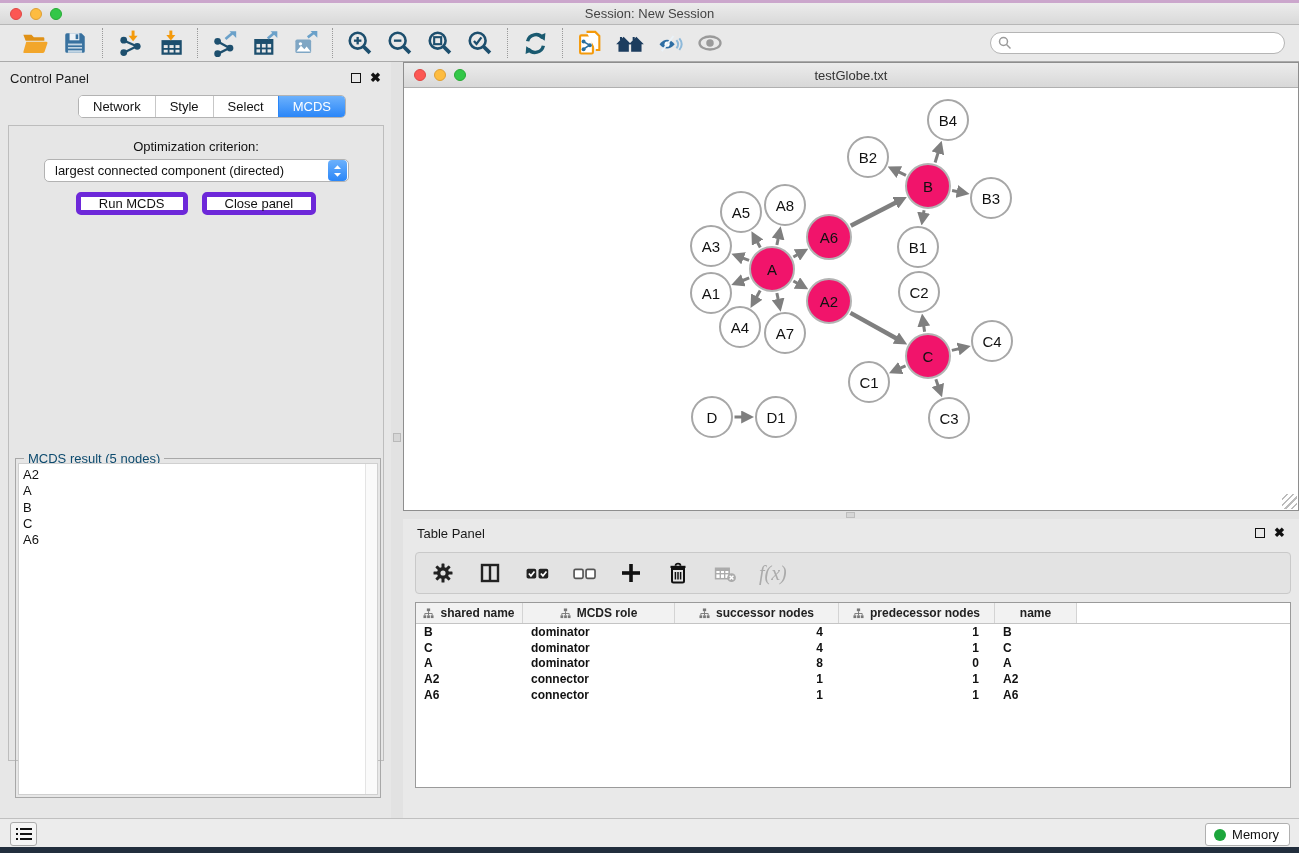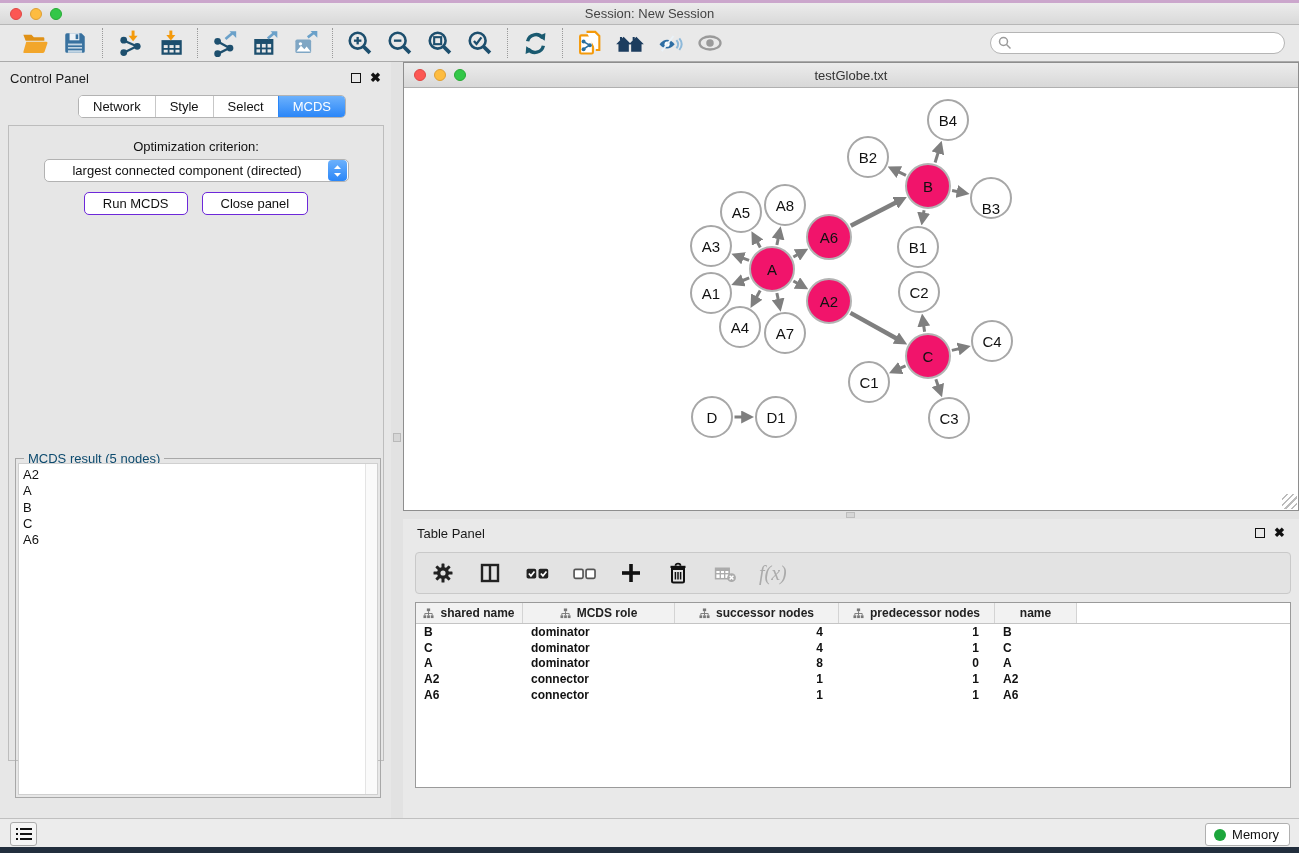--- a/index.html
+++ b/index.html
@@ -47,26 +47,26 @@
   .cp-tab { padding:0 14px; font-size:13px; color:#111; display:flex; align-items:center;
     border-left:1px solid #c7c7c7; background:#fff;text-align:center; }
   .cp-tab:first-child { border-left:none; }
   .cp-tab.selected { background:linear-gradient(#6cb1fc,#2a86f8); color:#fff; border-left-color:#2a86f8; }
 
   .cp-body { position:absolute; left:8px; top:63px; width:376px; height:636px;
     border:1px solid #bdbdbd; background:#e6e6e6; }
   .opt-label { margin-top:13px; text-align:center; font-size:13px; color:#111; }
   .combo { position:absolute; left:35px; top:33px; width:305px; height:23px; background:#fff;
     border:1px solid #b2b2b2; border-radius:5px; display:flex; align-items:center; }
-  .combo .combo-text { flex:1; font-size:13px; color:#111; padding-left:1px; white-space:nowrap; overflow:hidden;text-align:center; }
+  .combo .combo-text { flex:1; font-size:13px; color:#111; padding-left:10px; white-space:nowrap; overflow:hidden; }
   .combo .stepper { width:19px; height:21px; border-radius:4px; background:linear-gradient(#6cb1fc,#2a86f8);
     margin-right:1px; display:flex; flex-direction:column; align-items:center; justify-content:center; color:#fff; }
   .stepper svg { display:block; }
   .btn-row { position:absolute; left:0; top:66px; width:100%; display:flex; justify-content:center; gap:14px; }
-  .mac-btn { height:23px; padding:4px 18px; background:#fff; border:1px solid #6d28d9; border-radius:5px;
+  .mac-btn { height:23px; padding:4px 18px; background:#fff; border:5px solid #6d28d9; border-radius:5px;
     font-size:13px; color:#111; display:flex; align-items:center; }
 
   .result-group { position:absolute; left:6px; top:332px; width:366px; height:340px;
     border:1px solid #a8a8a8; }
   .result-legend { position:absolute; left:8px; top:-8px; background:#e6e6e6; padding:0 4px;
     font-size:13px; color:#0c4a6e; }
   .result-list { position:absolute; left:2px; top:4px; right:2px; bottom:2px; background:#fff;
     border:1px solid #d0d0d0; display:flex; }
   .result-items { flex:1; padding:3px 0 0 4px; }
   .result-item { font-size:13px; color:#111; line-height:16.3px; }
@@ -409,21 +409,21 @@
         <div class="resize-grip"></div>
       <div class="gnode" style="left: 523px; top: 11px; width: 42px; height: 42px;">
             <span>B4</span>
           </div>
           <div class="gnode" style="left: 443px; top: 48px; width: 42px; height: 42px;">
             <span>B2</span>
           </div>
           <div class="gnode sel" style="left: 501px; top: 75px; width: 46px; height: 46px; background: rgb(241, 20, 107);">
             <span>B</span>
           </div>
-          <div class="gnode" style="left: 566px; top: 89px; width: 42px; height: 42px; align-items: flex-end;">
+          <div class="gnode" style="left: 566px; top: 89px; width: 42px; height: 42px;">
             <span>B3</span>
           </div>
           <div class="gnode" style="left: 316px; top: 103px; width: 42px; height: 42px;">
             <span>A5</span>
           </div>
           <div class="gnode" style="left: 360px; top: 96px; width: 42px; height: 42px;">
             <span>A8</span>
           </div>
           <div class="gnode sel" style="left: 402px; top: 126px; width: 46px; height: 46px; background: rgb(241, 20, 107);">
             <span>A6</span>

